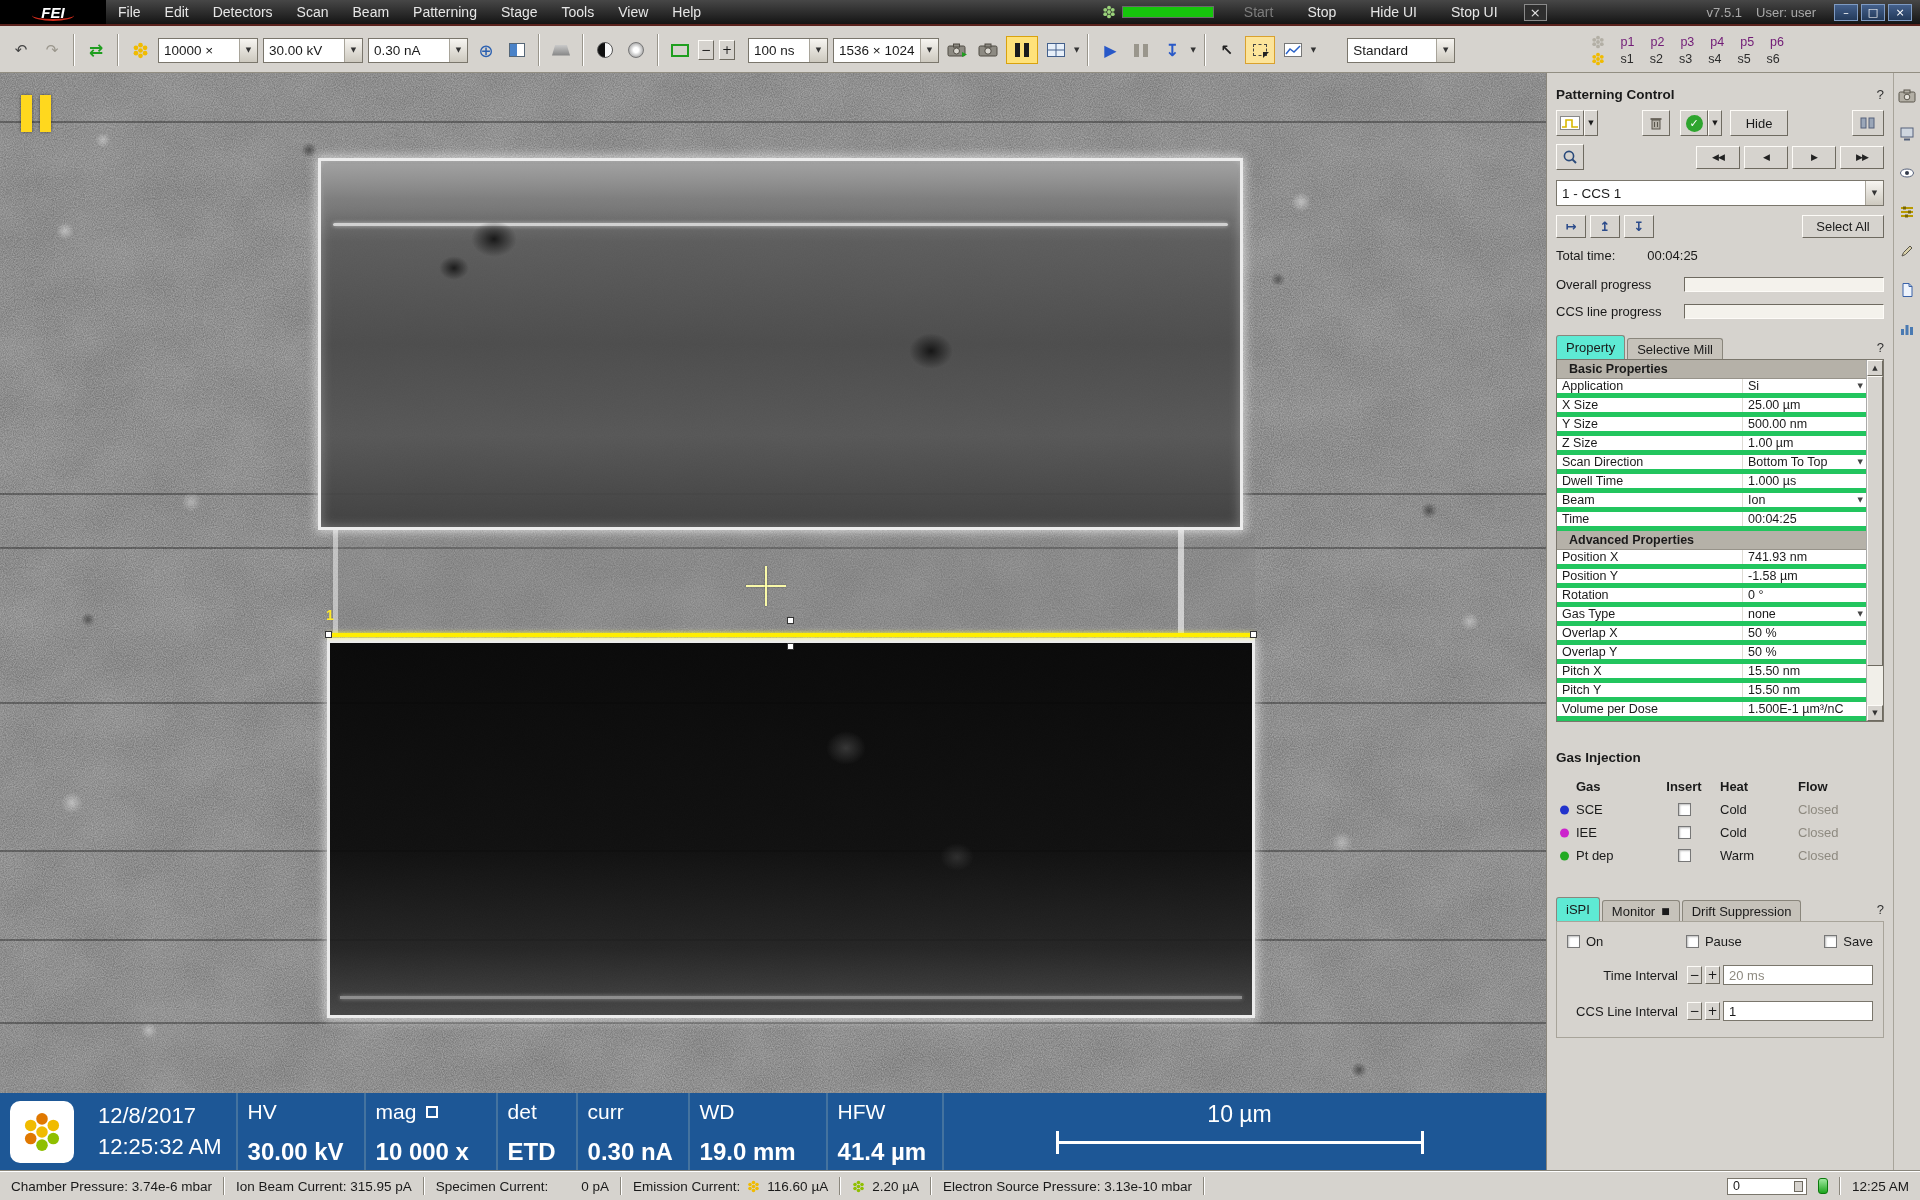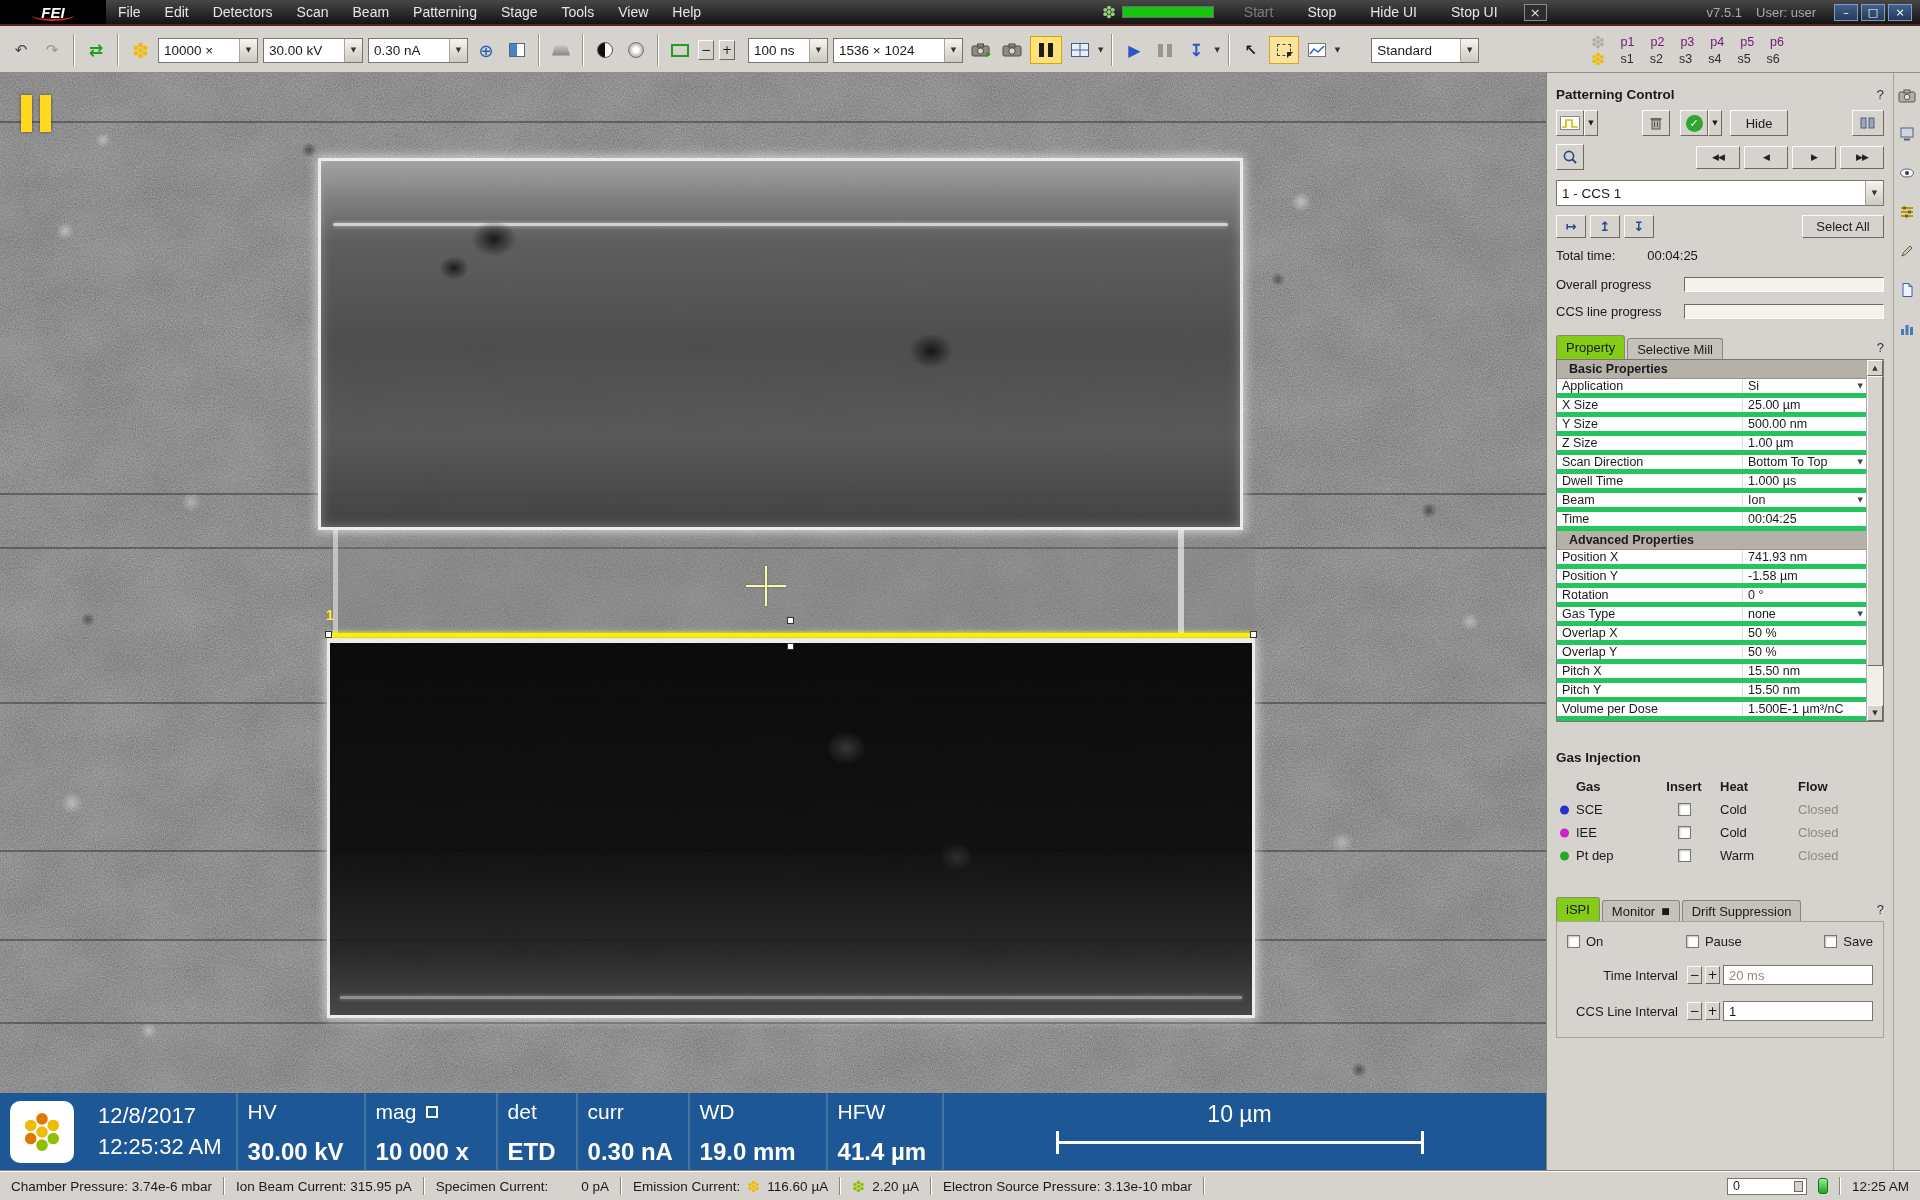--- a/index.html
+++ b/index.html
@@ -74,21 +74,21 @@
   .help{margin-left:auto;color:#333;font-weight:normal;}
   .prow{display:flex;align-items:center;}
   .ibtn{width:28px;height:26px;display:flex;align-items:center;justify-content:center;}
   .ibtn-drop{width:14px;height:26px;display:flex;align-items:center;justify-content:center;font-size:7px;}
   .navbtn{width:44px;height:23px;display:flex;align-items:center;justify-content:center;font-size:9px;letter-spacing:-1px;color:#222;}
   .arrbtn{width:30px;height:23px;display:flex;align-items:center;justify-content:center;font-size:13px;color:#2a4a8a;font-weight:bold;}
   .green-check{width:17px;height:17px;border-radius:50%;background:#2ea52e;color:#fff;font-size:11px;display:flex;align-items:center;justify-content:center;}
   .ptrack{width:200px;height:15px;background:#f4f2ec;border:1px solid;border-color:#6e6a60 #fdfbf7 #fdfbf7 #6e6a60;margin-left:auto;}
   .tabs{display:flex;align-items:flex-end;height:24px;position:relative;}
   .tab{height:21px;padding:0 9px;display:flex;align-items:center;font-size:13px;background:#c6c2ba;border:1px solid #8a867c;border-bottom:none;border-radius:3px 3px 0 0;margin-right:2px;white-space:nowrap;}
-  .tab.active{height:24px;background:#84cc16;position:relative;z-index:2;}
+  .tab.active{height:24px;background:#5eead4;position:relative;z-index:2;}
   .prop-grid{border:1px solid #7a766c;background:#fff;display:flex;height:363px;}
   .prop-col{flex:1;overflow:hidden;}
   .prop-section{background:#b5b1a8;font-weight:bold;height:19px;display:flex;align-items:center;padding-left:12px;border-bottom:1px solid #97938a;font-size:12.5px;}
   .prop-row{display:flex;height:19px;border-bottom:5px solid #22c55e;font-size:12.5px;align-items:center;}
   .prop-label{width:186px;padding-left:5px;border-right:1px solid #dedbd4;white-space:nowrap;overflow:hidden;}
   .prop-value{flex:1;padding:0 3px 0 5px;display:flex;align-items:center;white-space:nowrap;overflow:hidden;}
   .pv-drop{margin-left:auto;font-size:7px;color:#444;}
   .vscroll{width:17px;background:#f1efe9;border-left:1px solid #aaa;display:flex;flex-direction:column;}
   .vs-btn{height:16px;display:flex;align-items:center;justify-content:center;font-size:7px;color:#333;}
   .vs-thumb{height:290px;margin:0;}
@@ -220,21 +220,21 @@
     <div class="tsep"></div>
     <div class="flat">
         <span class="icon-frame"></span>
       </div>
     <div class="minibtn raised glyph">−</div>
     <div class="minibtn raised glyph">+</div>
     <div class="combo" style="width:80px;margin-left:8px;">
       <span class="txt">100 ns</span>
       <span class="drop glyph">▼</span>
     </div>
-    <div class="combo" style="width:130px;">
+    <div class="combo" style="width:106px;">
       <span class="txt">1536 × 1024</span>
       <span class="drop glyph">▼</span>
     </div>
     <div class="flat">
       <svg width="21" height="15">
           <rect x="1" y="3" width="17" height="10" rx="1.5" fill="#8d8a82" stroke="#4e4a42"></rect>
           <rect x="6.5" y="1" width="6" height="3" fill="#8d8a82" stroke="#4e4a42"></rect>
           <circle cx="9.5" cy="8" r="3" fill="#dcd9d2" stroke="#4e4a42"></circle>
           <path d="M15 9 l5 2.5 -5 2.5z" fill="#1f9e1f"></path>
         </svg>

